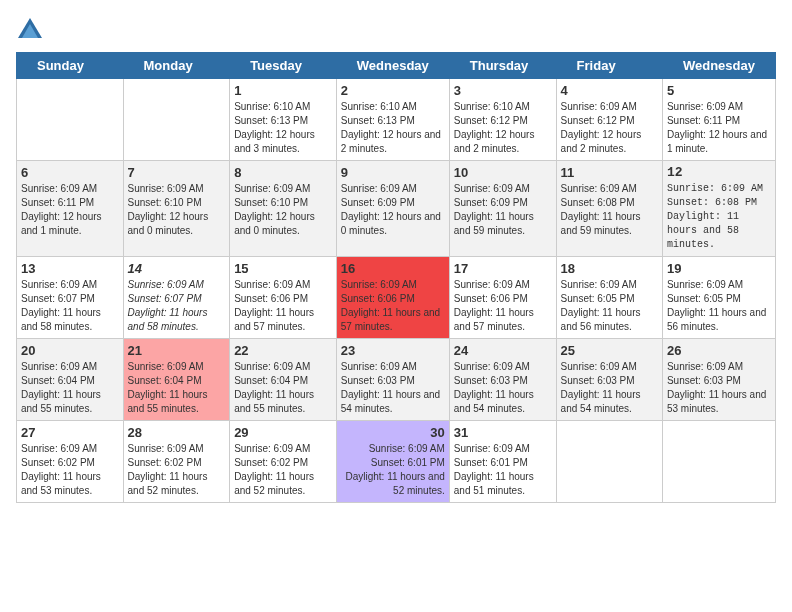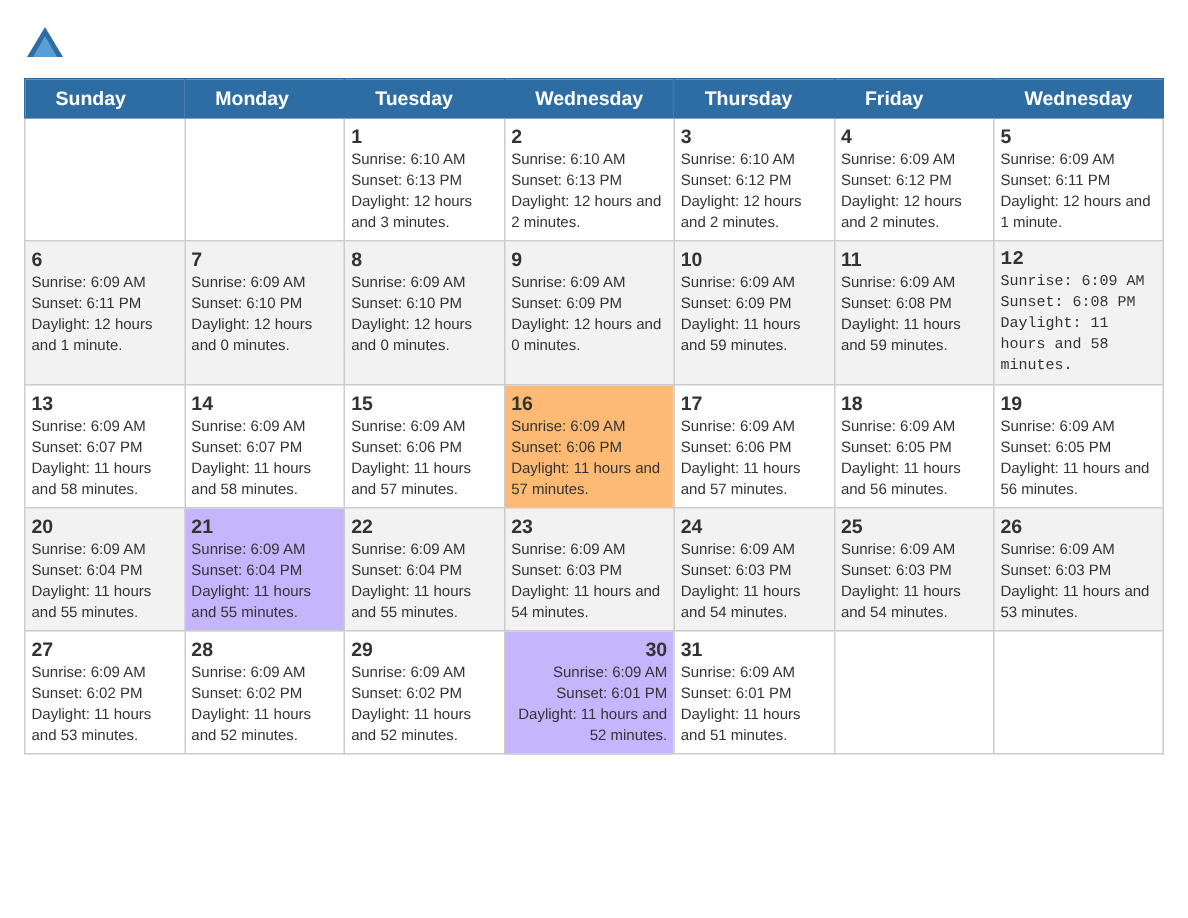--- a/index.html
+++ b/index.html
@@ -212,33 +212,33 @@
 Daylight: 11 hours and 58 minutes.</div>
         </td>
       </tr>
       <tr>
         <td style="background: rgb(255, 255, 255);">
           <span class="day-number">13</span>
           <div class="day-info" style="white-space: pre-line;">Sunrise: 6:09 AM
 Sunset: 6:07 PM
 Daylight: 11 hours and 58 minutes.</div>
         </td>
-        <td style="background: rgb(255, 255, 255);">
+        <td style="background: rgb(255, 255, 255); font-style: italic;">
           <span class="day-number">14</span>
           <div class="day-info" style="white-space: pre-line;">Sunrise: 6:09 AM
 Sunset: 6:07 PM
 Daylight: 11 hours and 58 minutes.</div>
         </td>
         <td style="background: rgb(255, 255, 255);">
           <span class="day-number">15</span>
           <div class="day-info" style="white-space: pre-line;">Sunrise: 6:09 AM
 Sunset: 6:06 PM
 Daylight: 11 hours and 57 minutes.</div>
         </td>
-        <td style="background: #fdba74;">
+        <td style="background: #ef4444;">
           <span class="day-number">16</span>
           <div class="day-info" style="white-space: pre-line;">Sunrise: 6:09 AM
 Sunset: 6:06 PM
 Daylight: 11 hours and 57 minutes.</div>
         </td>
         <td style="background: rgb(255, 255, 255); margin-left: 19px;">
           <span class="day-number">17</span>
           <div class="day-info" style="white-space: pre-line;">Sunrise: 6:09 AM
 Sunset: 6:06 PM
 Daylight: 11 hours and 57 minutes.</div>
@@ -256,21 +256,21 @@
 Daylight: 11 hours and 56 minutes.</div>
         </td>
       </tr>
       <tr>
         <td style="background: rgb(242, 242, 242);">
           <span class="day-number">20</span>
           <div class="day-info" style="white-space: pre-line;">Sunrise: 6:09 AM
 Sunset: 6:04 PM
 Daylight: 11 hours and 55 minutes.</div>
         </td>
-        <td style="background: #c4b5fd; margin-left: 48px;">
+        <td style="background: #fca5a5; margin-left: 48px;">
           <span class="day-number">21</span>
           <div class="day-info" style="white-space: pre-line;">Sunrise: 6:09 AM
 Sunset: 6:04 PM
 Daylight: 11 hours and 55 minutes.</div>
         </td>
         <td style="background: rgb(242, 242, 242);">
           <span class="day-number">22</span>
           <div class="day-info" style="white-space: pre-line;">Sunrise: 6:09 AM
 Sunset: 6:04 PM
 Daylight: 11 hours and 55 minutes.</div>

